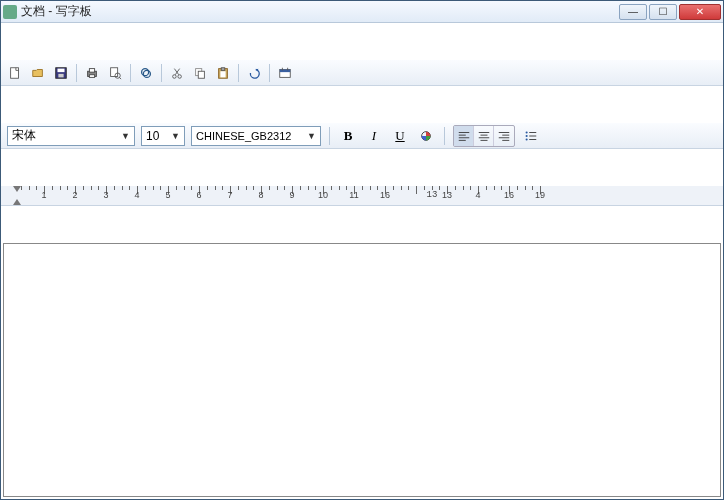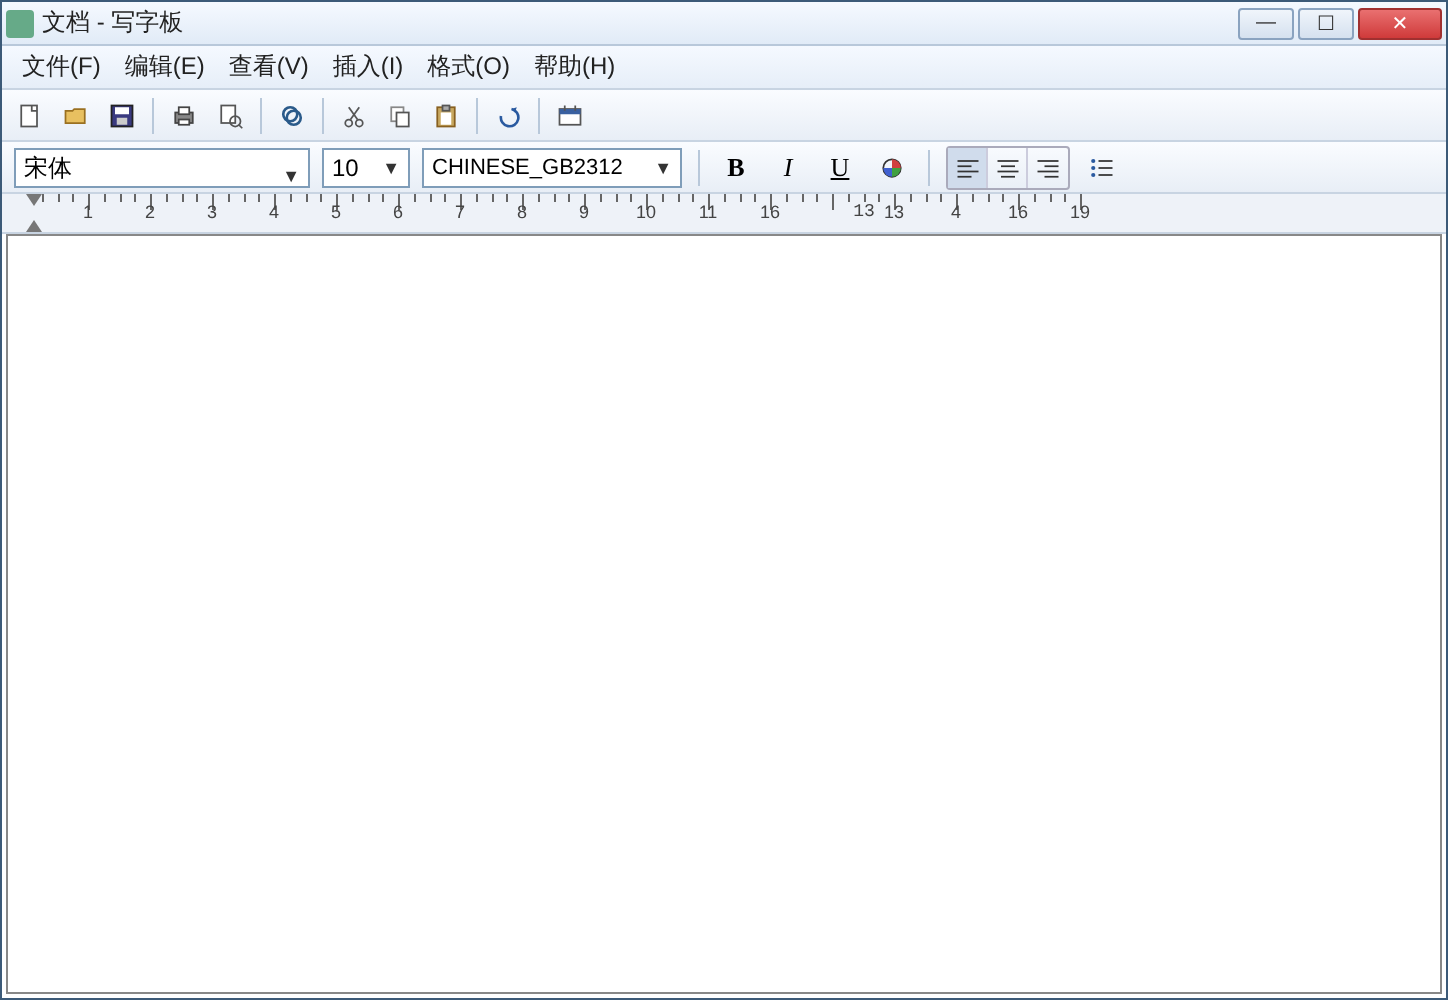--- a/index.html
+++ b/index.html
@@ -1,32 +1,32 @@
 <!DOCTYPE html>
 <html><head>
 <meta charset="utf-8">
 <style>
 * { margin: 0; padding: 0; box-sizing: border-box; font-family: "Microsoft YaHei", SimSun, sans-serif; }
 body { background: #5a7aa0; width: 724px; height: 500px; overflow: hidden; }
-.window { width: 724px; height: 500px; display: flex; flex-direction: column; background: #fff; border: 1px solid #3c5a78; }
+.window { width: 724px; height: 500px; display: flex; flex-direction: column; background: #fff; border: 1px solid #3c5a78; gap: 37px; }
 .titlebar { height: 22px; background: linear-gradient(#f5f9ff, #e1ebf7); display: flex; align-items: center; padding: 0 2px; border-bottom: 1px solid #b8c8da; }
 .titlebar .ico { width: 14px; height: 14px; background: #6a8; border-radius: 2px; margin-right: 4px; }
 .titlebar .title { font-size: 12px; color: #222; flex: 1; }
 .winbtns { display: flex; gap: 2px; }
 .winbtn { width: 28px; height: 16px; border: 1px solid #8aa3c0; border-radius: 2px; background: linear-gradient(#f0f5fb,#d5e1ef); display: flex; align-items: center; justify-content: center; font-size: 10px; color: #333; }
 .winbtn.close { background: linear-gradient(#e97070,#cf3a3a); color: #fff; border-color: #a03030; width: 42px; }
 .menubar { height: 22px; background: linear-gradient(#f5f9ff,#e6eef8); display: flex; align-items: center; padding: 0 4px; border-bottom: 1px solid #c8d4e2; font-size: 12px; color: #222; }
 .menubar span { padding: 2px 6px; cursor: default; }
 .toolbar { height: 26px; background: linear-gradient(#fafcff,#e8eef6); display: flex; align-items: center; padding: 0 4px; gap: 3px; border-bottom: 1px solid #c8d4e2; }
 .tbtn { width: 20px; height: 20px; display: flex; align-items: center; justify-content: center; border-radius: 2px; }
 .tbtn svg { width: 14px; height: 14px; }
 .sep { width: 1px; height: 18px; background: #b8c8da; margin: 0 2px; }
 .formatbar { height: 26px; background: linear-gradient(#fafcff,#e8eef6); display: flex; align-items: center; padding: 0 6px; gap: 6px; border-bottom: 1px solid #c8d4e2; font-size: 12px; }
 .combo { height: 20px; border: 1px solid #7f9db9; background: #fff; display: flex; align-items: center; padding: 0 4px; font-size: 12px; }
-.combo.font { width: 148px; align-items: flex-end; }
+.combo.font { width: 128px; }
 .combo.size { width: 44px; }
 .combo.charset { width: 130px; font-family: monospace; font-size: 11px; }
 .combo .arrow { margin-left: auto; font-size: 9px; color: #333; }
 .fbtn { width: 20px; height: 20px; display: flex; align-items: center; justify-content: center; font-size: 13px; font-family: "Times New Roman", serif; }
 .fbtn.bold { font-weight: bold; }
 .fbtn.italic { font-style: italic; }
 .fbtn.underline { text-decoration: underline; }
 .fbtn svg { width: 14px; height: 14px; }
 .align { display: flex; border: 1px solid #aab; border-radius: 2px; }
 .align .fbtn { border-right: 1px solid #ccd; }
@@ -51,28 +51,20 @@
   <div class="titlebar">
     <div class="ico"></div>
     <div class="title">文档 - 写字板</div>
     <div class="winbtns">
       <div class="winbtn">—</div>
       <div class="winbtn">☐</div>
       <div class="winbtn close">✕</div>
     </div>
   </div>
 
-  <div class="menubar">
-    <span>文件(F)</span>
-    <span>编辑(E)</span>
-    <span>查看(V)</span>
-    <span>插入(I)</span>
-    <span>格式(O)</span>
-    <span>帮助(H)</span>
-  </div>
 
   <div class="toolbar">
     <div class="tbtn">
         <svg viewBox="0 0 16 16">
           <rect x="3" y="2" width="9" height="12" fill="#fff" stroke="#555"></rect>
           <path d="M9 2v3h3" fill="none" stroke="#555"></path>
         </svg>
       </div>
     <div class="tbtn">
         <svg viewBox="0 0 16 16">

